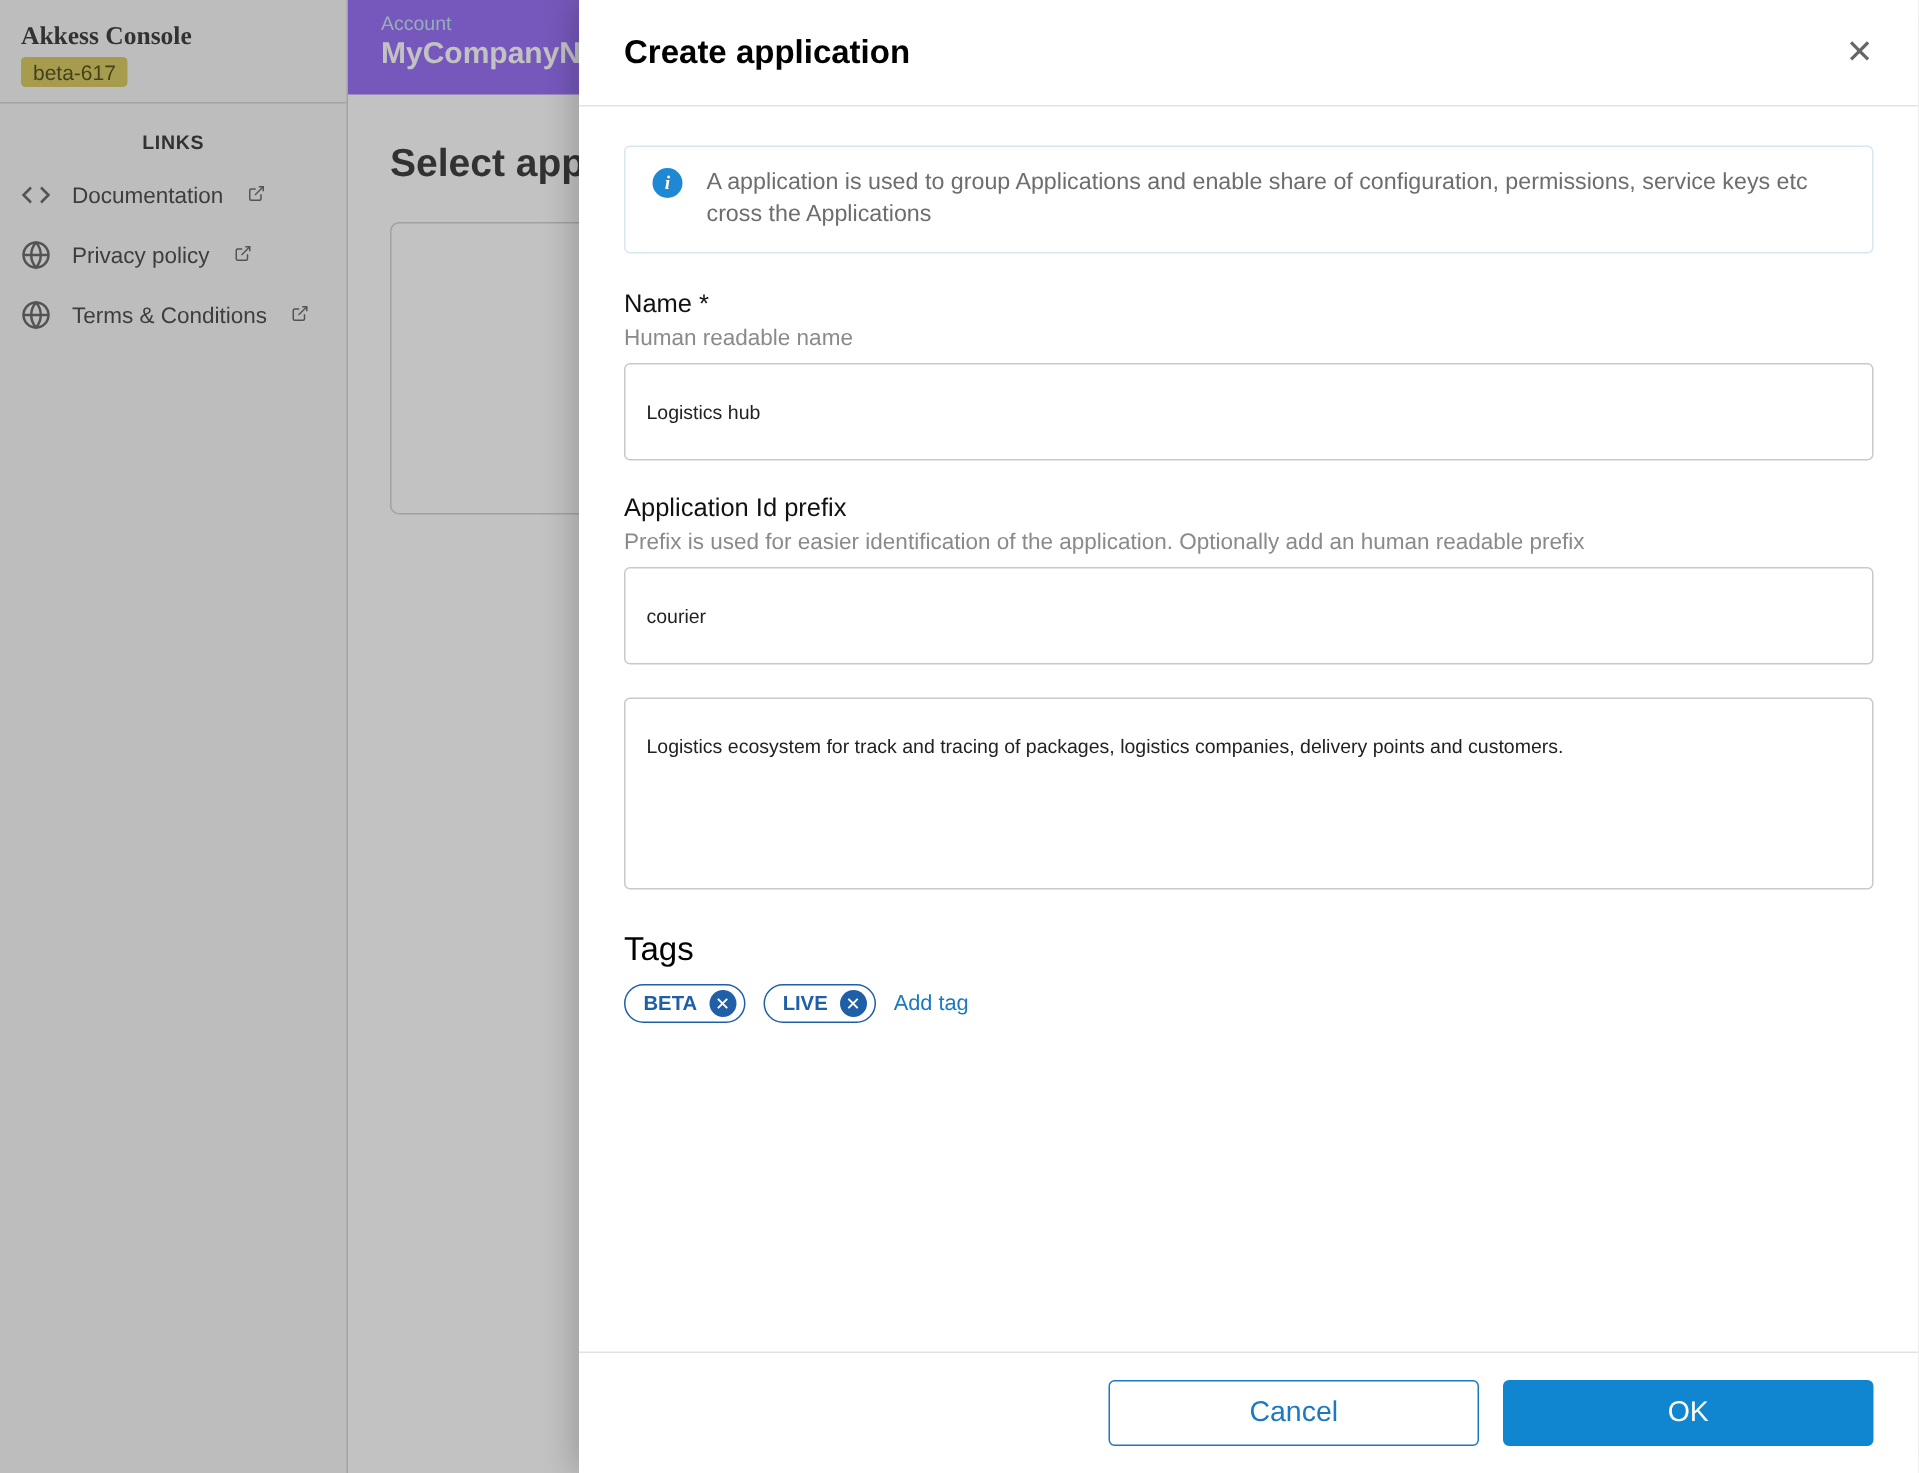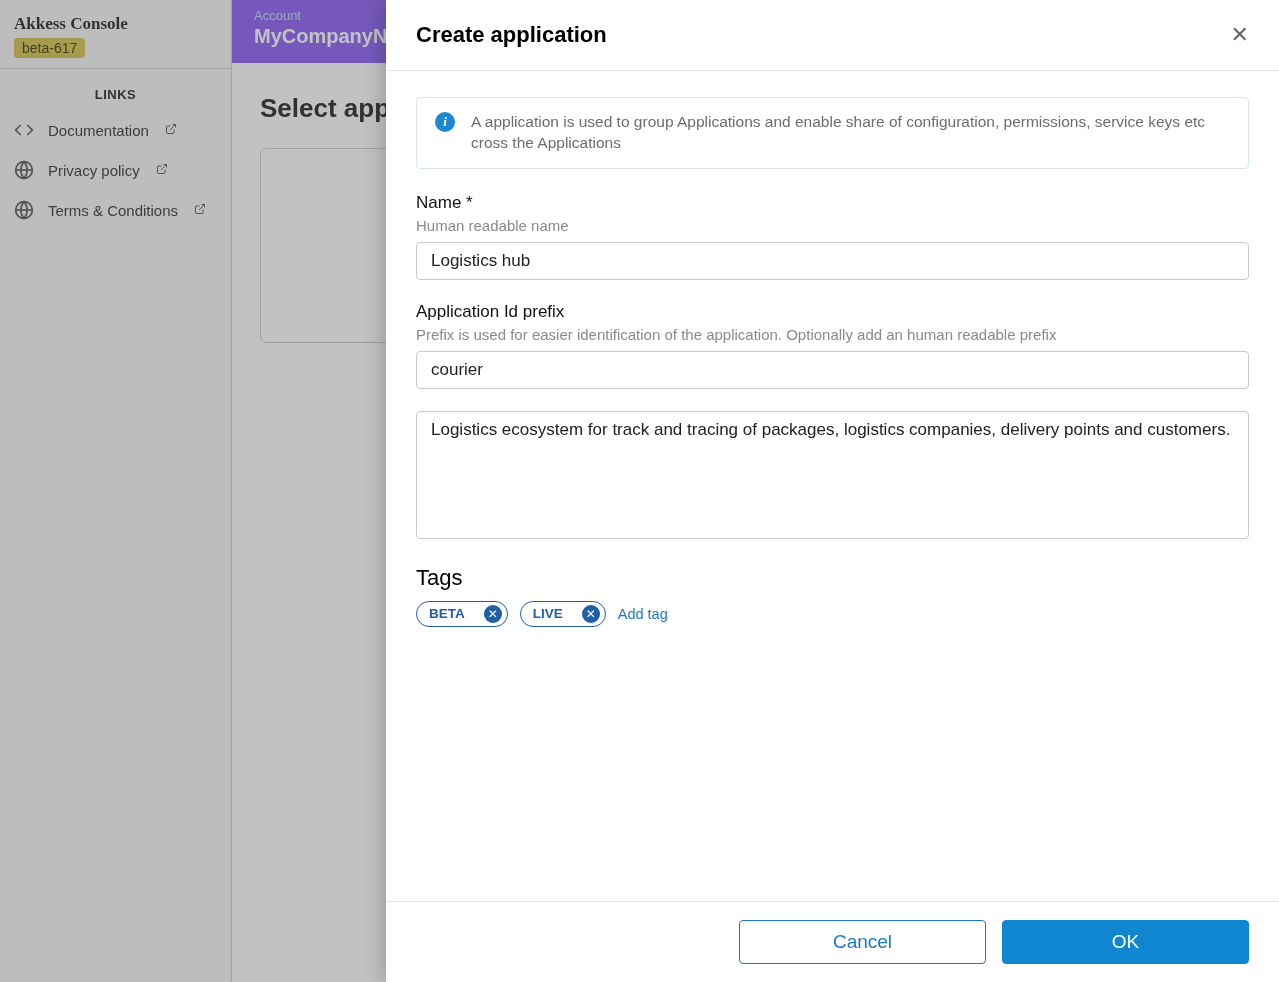--- a/index.html
+++ b/index.html
@@ -138,31 +138,31 @@
   }
   .info-text { color: #6d6d6d; font-size: 15.5px; line-height: 1.35; }
 
   .field { margin-bottom: 22px; }
   .field-label { font-size: 17px; font-weight: 500; color: #111; }
   .field-help { font-size: 15px; color: #8a8a8a; margin-top: 4px; margin-bottom: 8px; }
   .text-input, .textarea {
     width: 100%;
     border: 1px solid #c9c9c9;
     border-radius: 4px;
-    padding: 8px 14px;
-    font-size: 17px;
+    padding: 24px 14px;
+    font-size: 13px;
     font-family: inherit;
     color: #222;
   }
   .textarea { height: 128px; resize: none; }
 
   .tags-label { font-size: 22px; font-weight: 500; margin-bottom: 10px; }
   .tag-row { display: flex; align-items: center; gap: 12px; }
   .tag-chip {
-    display: inline-flex; align-items: center; gap: 19px;
+    display: inline-flex; align-items: center; gap: 8px;
     border: 1.5px solid #1f5fa8;
     border-radius: 999px;
     padding: 3px 5px 3px 12px;
     font-size: 13.5px; font-weight:600;
     color: #1f5fa8;
   }
   .tag-remove {
     width: 18px; height: 18px; border-radius: 50%;
     background: #1f5fa8; color: #fff;
     display:flex; align-items:center; justify-content:center;

